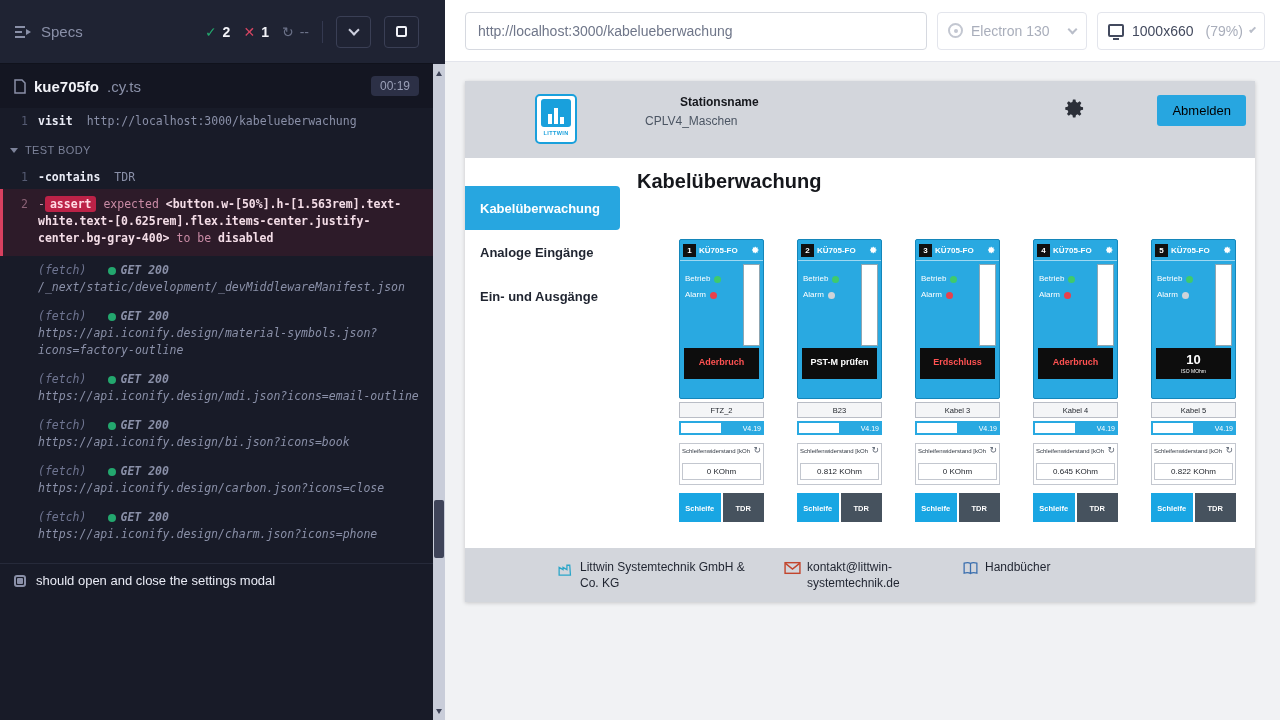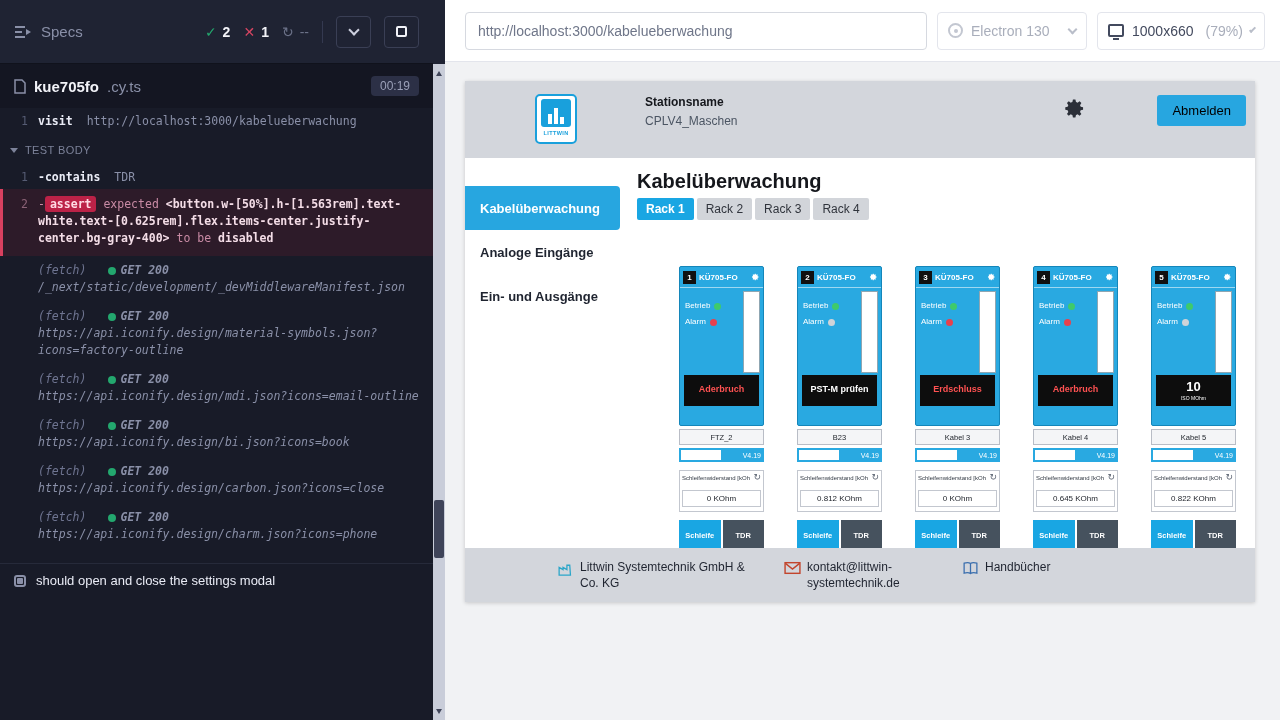--- a/index.html
+++ b/index.html
@@ -83,21 +83,21 @@
   
   .aut-wrap { flex:1; padding:19px 0 0 20px; }
   .aut { width:790px; height:521px; background:#fff; position:relative; overflow:hidden; box-shadow:0 1px 4px rgba(0,0,0,.18); }
   .app-header { height:77px; background:#d3d6dc; position:relative; }
   .logo-box { position:absolute; left:70px; top:13px; width:42px; height:50px; background:#fff; border:2px solid #19a0dc; border-radius:5px; display:flex; flex-direction:column; align-items:center; padding:3px 3px 2px; }
   .logo-mark { width:30px; height:28px; background:#19a0dc; border-radius:3px; display:flex; align-items:flex-end; justify-content:center; gap:2px; padding:3px; }
   .logo-bar { background:#fff; width:4px; }
   .b1 { height:10px; } .b2 { height:16px; } .b3 { height:7px; }
   .logo-text { font-size:5.5px; font-weight:700; color:#19a0dc; letter-spacing:.4px; margin-top:3px; }
   .station { position:absolute; left:180px; top:14px; }
-  .station-label { font-size:12px; font-weight:700; color:#15171c; }
+  .station-label { font-size:12px; font-weight:700; color:#15171c;margin-left:35px; }
   .station-value { font-size:12px; color:#4b5563; margin-top:5px; }
   .hdr-gear { position:absolute; right:168px; top:14px; cursor:pointer; }
   .logout-btn { position:absolute; right:9px; top:14px; background:#27a6e0; color:#000000; border:none; font-size:13px; padding:8px 15px; border-radius:3px; cursor:pointer; font-family:"Liberation Sans", sans-serif; }
 
   .app-body { display:flex; height:444px; }
   .app-sidebar { width:155px; flex-shrink:0; padding-top:28px; }
   .nav-item { height:44px; display:flex; align-items:center; padding-left:15px; font-size:13px; font-weight:700; color:#1f2430; cursor:pointer; }
   .nav-item.active { background:#27a6e0; color:#fff; border-radius:0 4px 4px 0; }
   .app-main { flex:1; padding-left:17px; }
   .page-title { margin-top:12px; font-size:20px; font-weight:700; color:#15171c; }
@@ -325,26 +325,20 @@
 
         <div class="app-body">
           <nav class="app-sidebar">
             <div class="nav-item active">Kabelüberwachung</div>
             <div class="nav-item">Analoge Eingänge</div>
             <div class="nav-item">Ein- und Ausgänge</div>
           </nav>
 
           <section class="app-main">
             <h1 class="page-title">Kabelüberwachung</h1>
-            <div class="tabs">
-              <span class="tab active">Rack 1</span>
-              <span class="tab">Rack 2</span>
-              <span class="tab">Rack 3</span>
-              <span class="tab">Rack 4</span>
-            </div>
 
             <div class="cards">
 
               <div class="card">
                 <div class="card-blue">
                   <div class="card-head">
                     <span class="card-num">1</span>
                     <span class="card-model">KÜ705-FO</span>
                     <span class="card-gear">
                         <svg viewBox="0 0 24 24" width="10" height="10">

